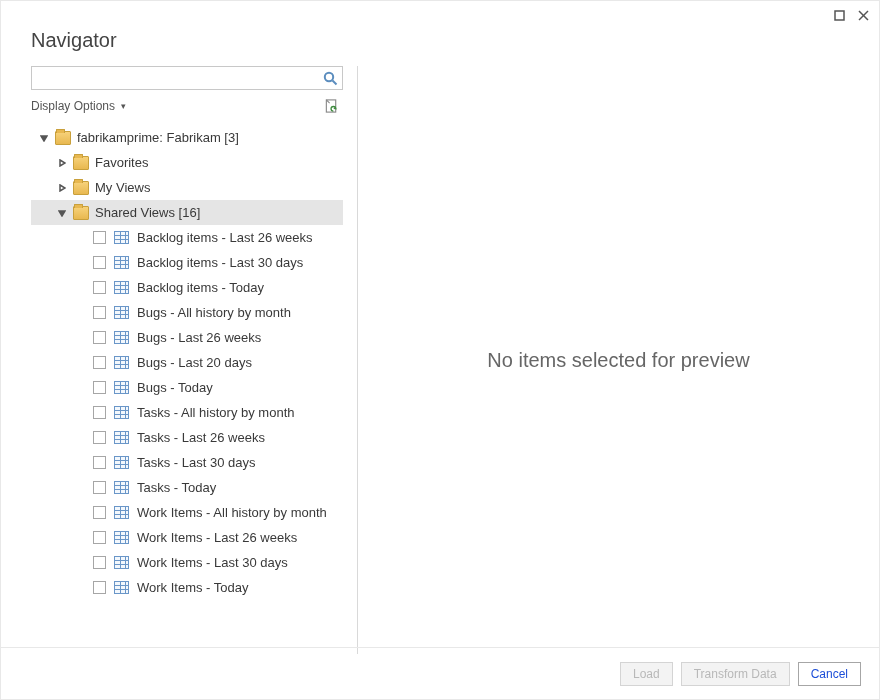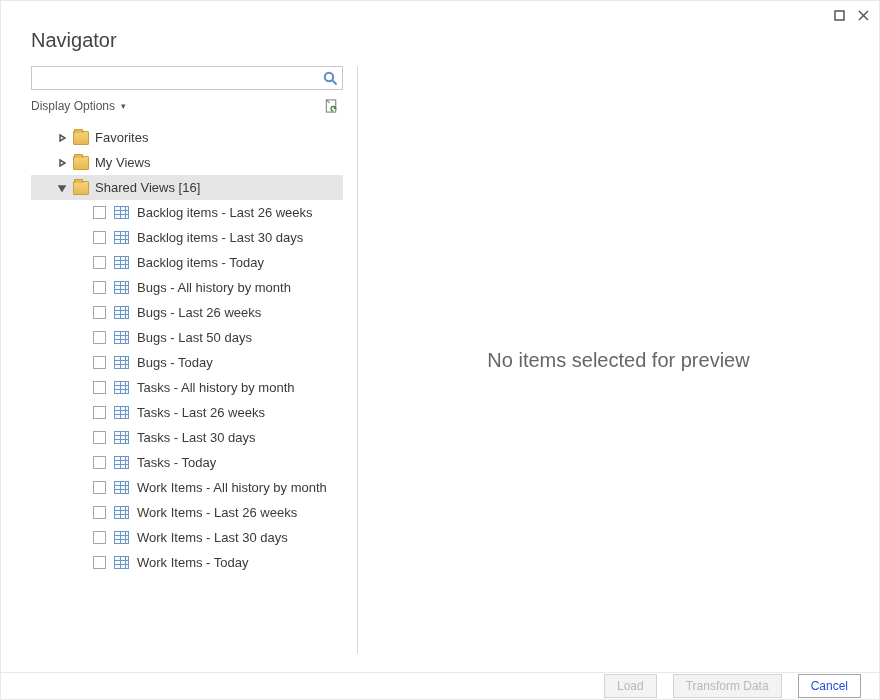--- a/index.html
+++ b/index.html
@@ -169,25 +169,25 @@
         linear-gradient(#6a96c8,#6a96c8) 0 3px / 100% 1px no-repeat,
         linear-gradient(#6a96c8,#6a96c8) 0 7px / 100% 1px no-repeat,
         linear-gradient(#6a96c8,#6a96c8) 5px 0 / 1px 100% no-repeat,
         linear-gradient(#6a96c8,#6a96c8) 10px 0 / 1px 100% no-repeat,
         #f3f8fd;
       flex: none;
     }
     .footer {
       position: absolute;
       bottom: 0; left: 0; right: 0;
-      height: 27px;
+      height: 52px;
       display: flex;
       align-items: center;
       justify-content: flex-end;
-      gap: 16px;
+      gap: 8px;
       padding: 0 18px;
       border-top: 1px solid #e8e8e8;
     }
     .btn {
       height: 24px;
       padding: 0 12px;
       border: 1px solid #a6a6a6;
       background: #fff;
       font-size: 12px;
       cursor: pointer;
@@ -238,20 +238,30 @@
         <svg width="16" height="16" viewBox="0 0 16 16">
           <rect x="2.5" y="1.5" width="10" height="13" fill="none" stroke="#888" stroke-width="1.2"></rect>
           <path d="M2.5 1.5 L6 5" fill="none" stroke="#888" stroke-width="1.2"></path>
           <path d="M10 13.5 a2.5 2.5 0 1 1 2.5 -2.5" fill="none" stroke="#3f8b3f" stroke-width="1.4"></path>
           <polyline points="11.5,8.7 12.6,11 10.4,10.6" fill="none" stroke="#3f8b3f" stroke-width="1.2"></polyline>
         </svg>
       </span>
     </div>
 
     <div class="tree">
+      <div class="tree-row">
+        <span class="pad-l0"></span>
+        <span class="expander filled">
+          <svg width="8" height="8" viewBox="0 0 8 8">
+              <path d="M1 2 L7 2 L4 7 Z"></path>
+            </svg>
+        </span>
+        <span class="folder-icon"></span>
+        <span>fabrikamprime: Fabrikam [3]</span>
+      </div>
       <div class="tree-row">
         <span class="pad-l1"></span>
         <span class="expander">
           <svg width="8" height="8" viewBox="0 0 8 8">
               <path d="M2 1 L7 4 L2 7 Z"></path>
             </svg>
         </span>
         <span class="folder-icon"></span>
         <span>Favorites</span>
       </div>
@@ -304,21 +314,21 @@
           <div class="tree-row">
             <span style="width: 62px;"></span>
             <span class="checkbox"></span>
             <span class="table-icon"></span>
             <span>Bugs - Last 26 weeks</span>
           </div>
           <div class="tree-row">
             <span style="width: 62px;"></span>
             <span class="checkbox"></span>
             <span class="table-icon"></span>
-            <span>Bugs - Last 50 days</span>
+            <span>Bugs - Last 20 days</span>
           </div>
           <div class="tree-row">
             <span style="width: 62px;"></span>
             <span class="checkbox"></span>
             <span class="table-icon"></span>
             <span>Bugs - Today</span>
           </div>
           <div class="tree-row">
             <span style="width: 62px;"></span>
             <span class="checkbox"></span>

